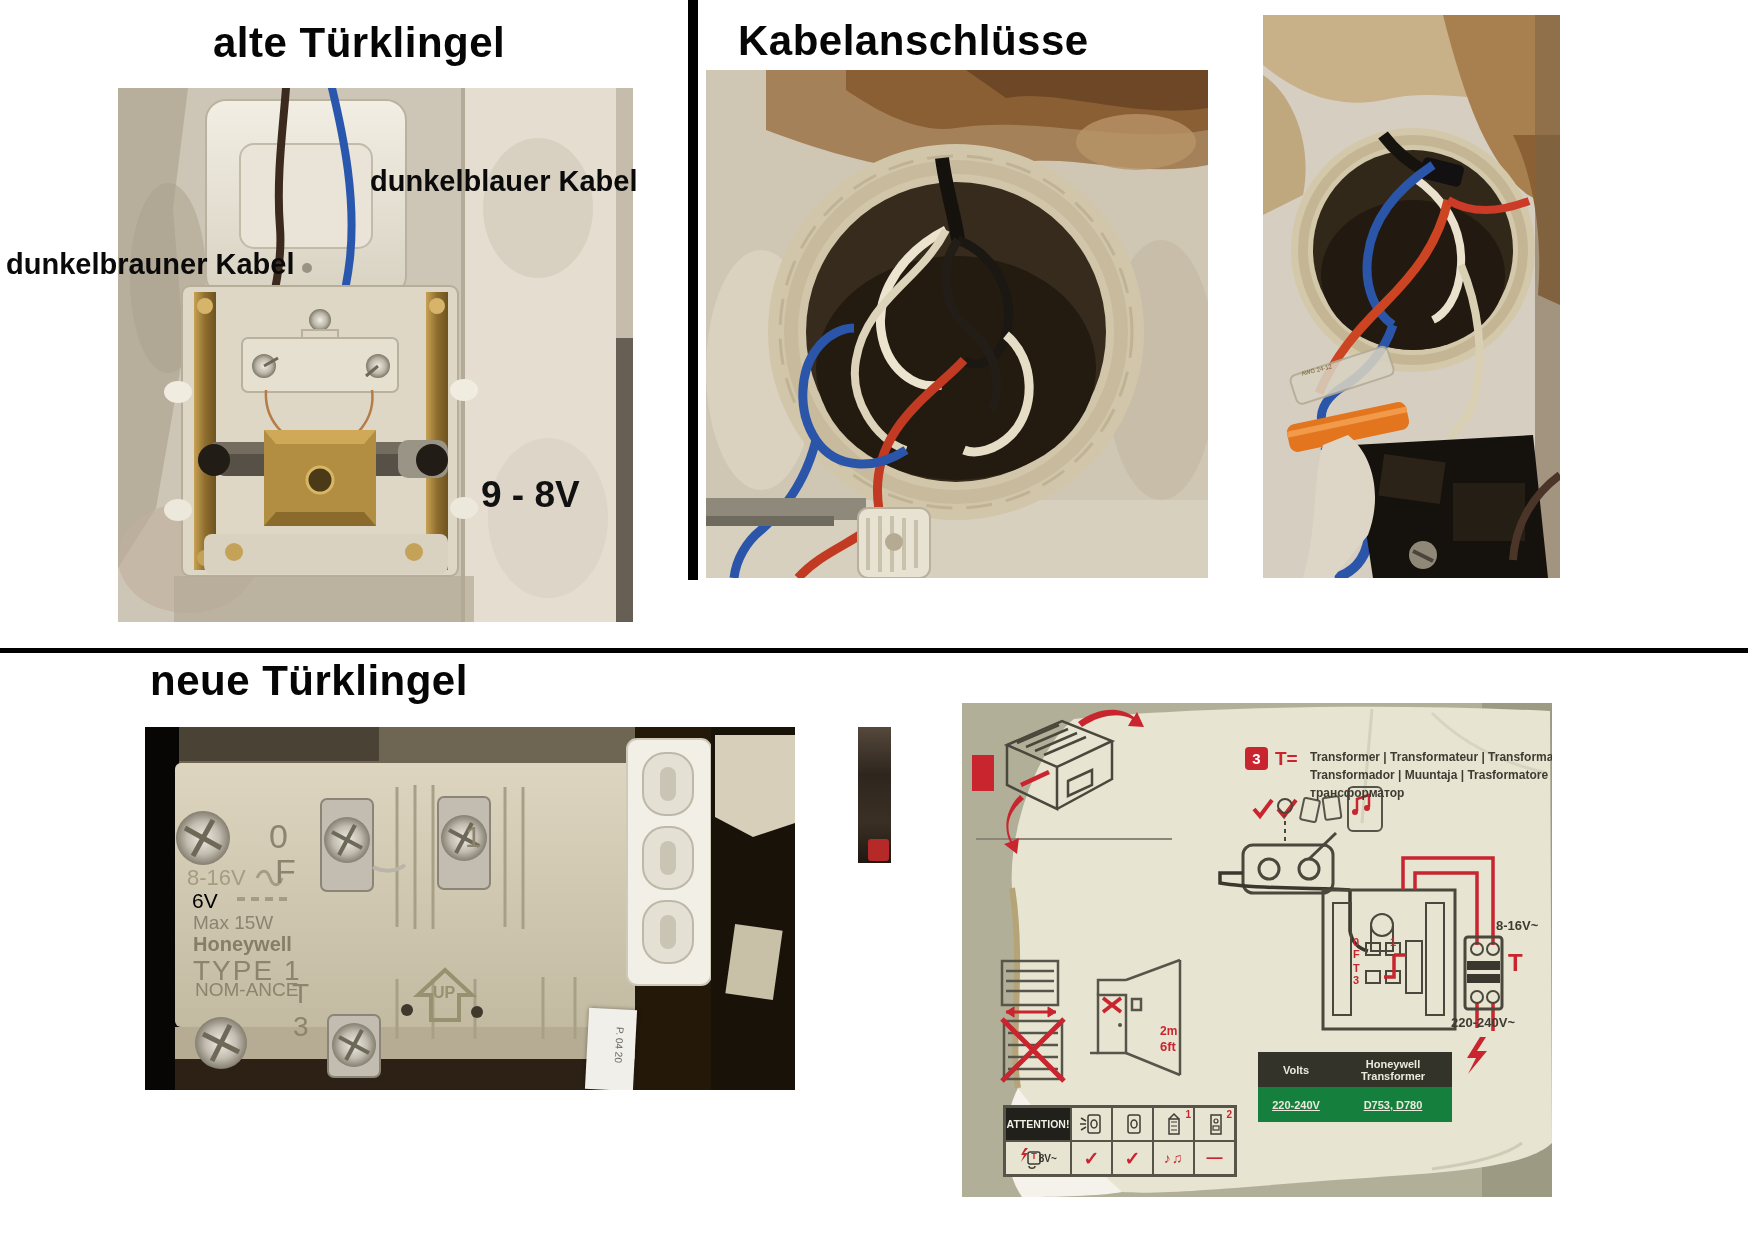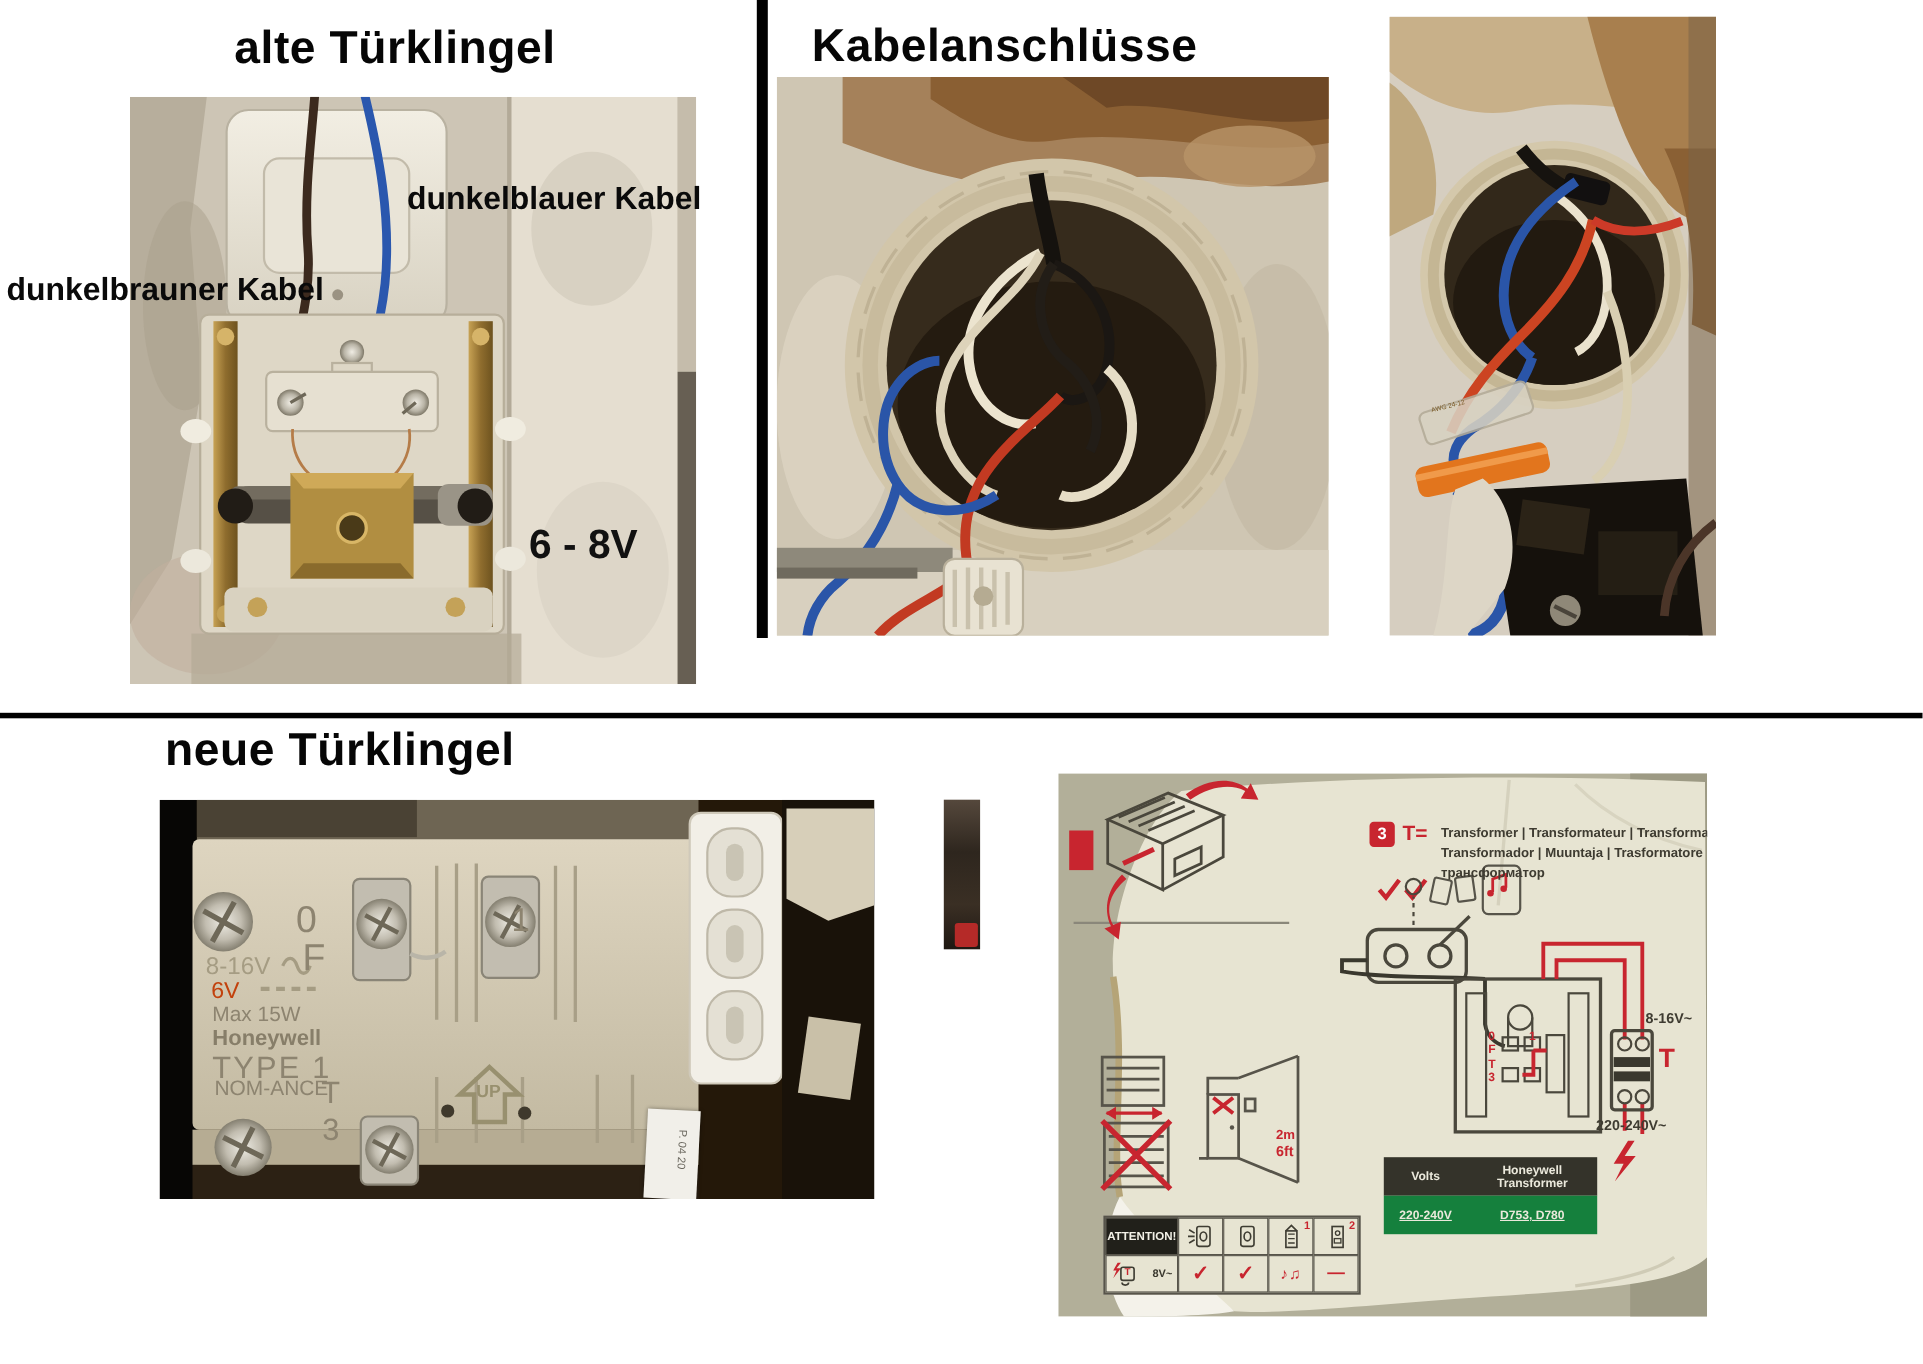--- a/index.html
+++ b/index.html
@@ -29,21 +29,21 @@
   .vtable .c2 { width:118px; text-align:center; }
   .atable { position:absolute; left:41px; top:402px; display:grid;
             grid-template-columns:66px 41px 41px 41px 41px; grid-template-rows:34px 34px;
             border:2px solid #57544a; background:#e7e4d2; }
   .atable .cell { border:1px solid #57544a; display:flex; align-items:center; justify-content:center; position:relative; }
   .att-head { background:#21201a; color:#f2f0e6; font-weight:700; font-size:10.5px; }
   .sup { position:absolute; top:1px; right:2px; color:#c8252f; font-weight:700; font-size:10px; }
   .chk { color:#c8252f; font-weight:700; font-size:19px; }
   .musical { color:#c8252f; font-weight:700; font-size:14px; letter-spacing:1px; }
   .dashr { color:#c8252f; font-weight:700; font-size:16px; }
-  .t8v { font-size:10px; font-weight:700; color:#3a382e; margin-left:2px;padding-left:18px; }
+  .t8v { font-size:10px; font-weight:700; color:#3a382e; margin-left:2px; }
   .sticker { position:absolute; left:442px; top:282px; width:48px; height:81px; background:#f1efe9;
              transform:rotate(3deg); box-shadow:0 0 4px rgba(0,0,0,.4); }
   .sticker span { position:absolute; left:14px; top:30px; font-size:10px; color:#6a675e;
                   transform:rotate(90deg); white-space:nowrap; }
   .strip-frag { position:absolute; left:858px; top:727px; width:33px; height:136px;
                 background:linear-gradient(180deg,#55483c 0%, #2e261e 35%, #3a2f24 70%, #1f1812 100%); }
   .strip-frag .rbox { position:absolute; left:10px; bottom:2px; width:21px; height:22px; background:#b52a28; border-radius:3px; }
   .wago-label { position:absolute; font-size:6px; color:#7a5a28; transform:rotate(-14deg); white-space:nowrap; }
 </style>
 </head>
@@ -121,21 +121,21 @@
       <circle cx="202" cy="392" r="13" fill="#4a3a18" stroke="#d8b666" stroke-width="3"></circle>
       <rect x="86" y="446" width="244" height="40" rx="8" fill="#d9d2c0"></rect>
       <circle cx="116" cy="464" r="9" fill="#c4a258"></circle>
       <circle cx="296" cy="464" r="9" fill="#c4a258"></circle>
       <rect x="56" y="488" width="300" height="46" fill="#b3a996" opacity=".7"></rect>
     </svg>
   </div>
 
   <div class="cable-label" style="left:370px;top:165px">dunkelblauer Kabel</div>
   <div class="cable-label" style="left:6px;top:248px">dunkelbrauner Kabel</div>
-  <div class="volt-label" style="left:481px;top:474px">6 - 8V</div>
+  <div class="volt-label" style="left:481px;top:474px">9 - 8V</div>
 
   <div class="title" style="left:738px;top:18px">Kabelanschlüsse</div>
 
   <div class="photo" style="left:706px;top:70px;width:502px;height:508px">
     <svg viewBox="0 0 502 508" width="502" height="508">
       <rect width="502" height="508" fill="#cfc6b3"></rect>
       <path d="M60,0 H502 V95 C430,110 360,80 300,95 C220,112 140,90 60,60 Z" fill="#a5815a"></path>
       <path d="M140,0 H502 V60 C420,75 330,45 250,58 C210,64 170,40 140,20 Z" fill="#8a5f33"></path>
       <path d="M260,0 H502 V38 C430,50 350,18 300,28 Z" fill="#6e4826"></path>
       <ellipse cx="430" cy="72" rx="60" ry="28" fill="#b89468" opacity=".8"></ellipse>
@@ -280,21 +280,21 @@
 
       <rect x="566" y="0" width="84" height="363" fill="#191209"></rect>
       <path d="M570,8 h80 v88 l-42,14 -38,-20 z" fill="#d7cfb9"></path>
       <rect x="585" y="200" width="48" height="70" fill="#c9c0a8" transform="rotate(8 609 235)"></rect>
     </svg>
 
     <span class="mod-text" style="left:124px;top:92px;font-size:34px">0</span>
     <span class="mod-text" style="left:130px;top:127px;font-size:34px">F</span>
     <span class="mod-text" style="left:320px;top:95px;font-size:30px">1</span>
     <span class="mod-text" style="left:42px;top:140px;font-size:22px;color:#a59c83">8-16V</span>
-    <span class="mod-text" style="left:47px;top:163px;font-size:21px;color:#c2410c">6V</span>
+    <span class="mod-text" style="left:47px;top:163px;font-size:21px;color:#000000">6V</span>
     <span class="mod-text" style="left:48px;top:186px;font-size:19px">Max 15W</span>
     <span class="mod-text" style="left:48px;top:207px;font-size:20px;font-weight:700;color:#877e69">Honeywell</span>
     <span class="mod-text" style="left:48px;top:230px;font-size:28px;letter-spacing:2px">TYPE 1</span>
     <span class="mod-text" style="left:50px;top:253px;font-size:19px">NOM-ANCE</span>
     <span class="mod-text" style="left:147px;top:253px;font-size:28px">T</span>
     <span class="mod-text" style="left:148px;top:286px;font-size:28px">3</span>
     <span class="mod-text" style="left:288px;top:258px;font-size:16px;font-weight:700;color:#98906f">UP</span>
     <div class="sticker">
       <span>P. 04 20</span>
     </div>

